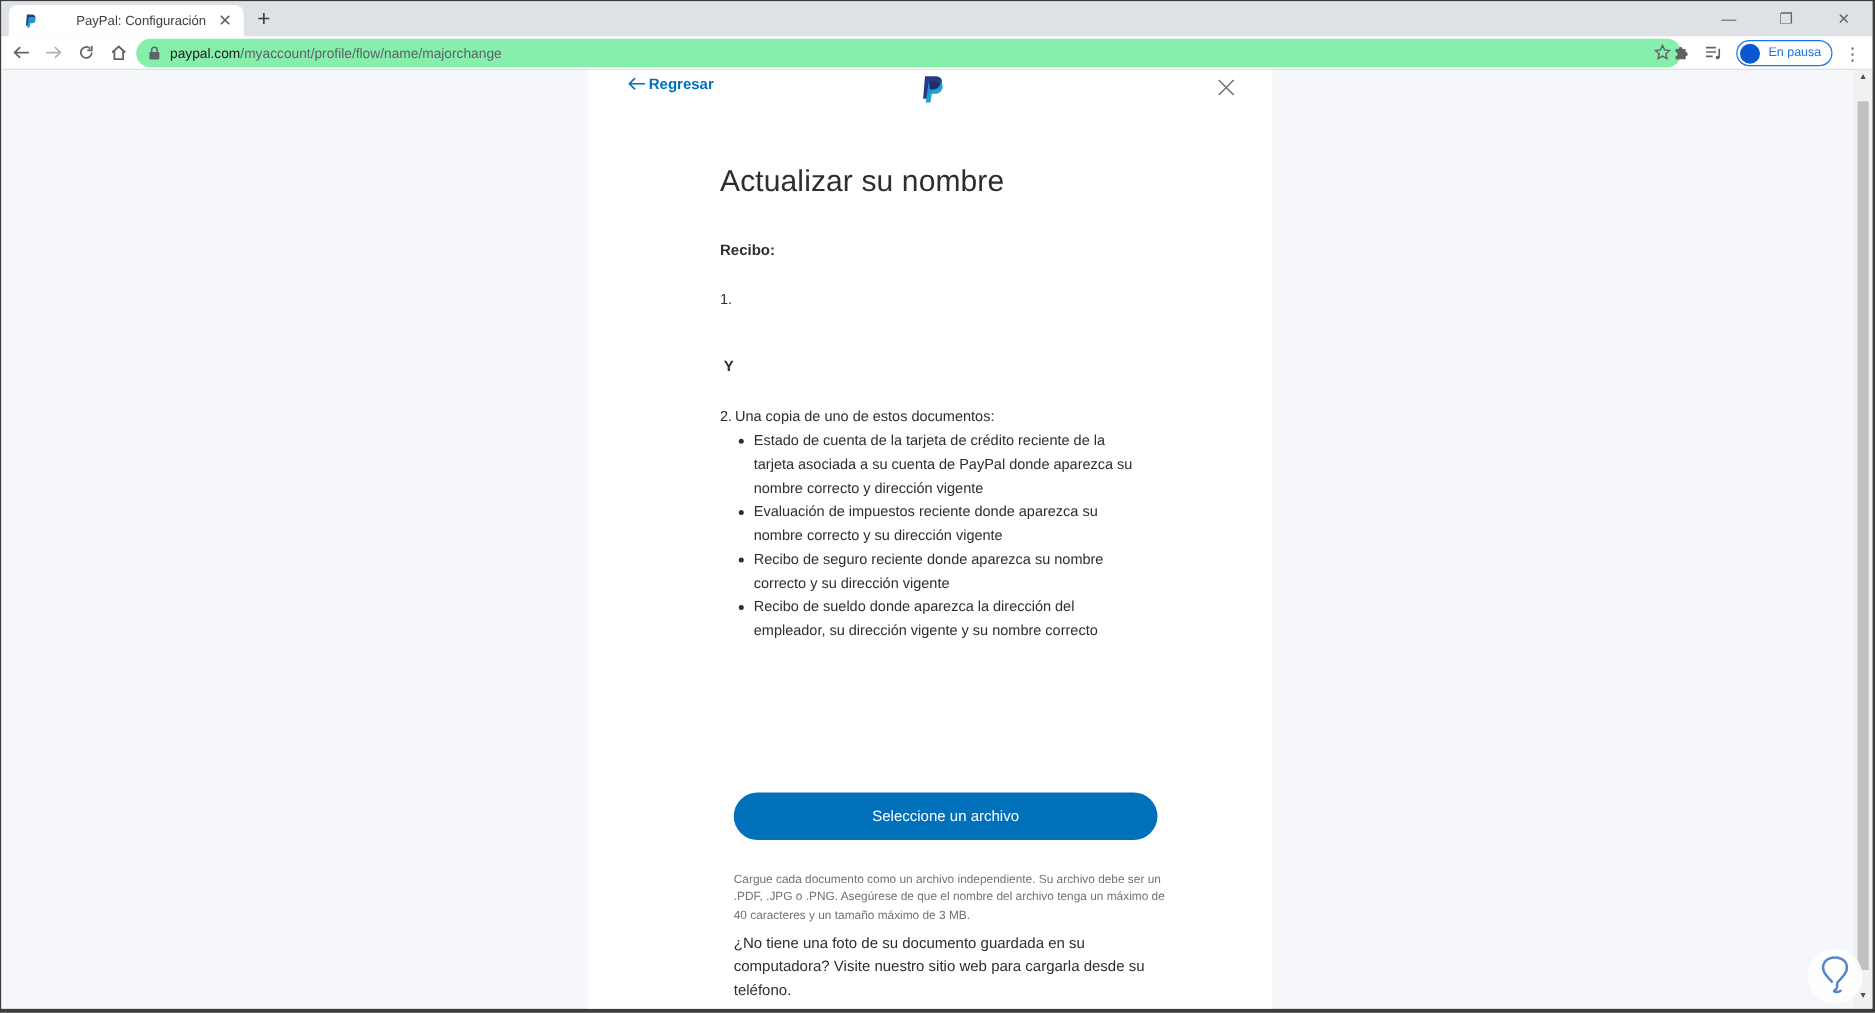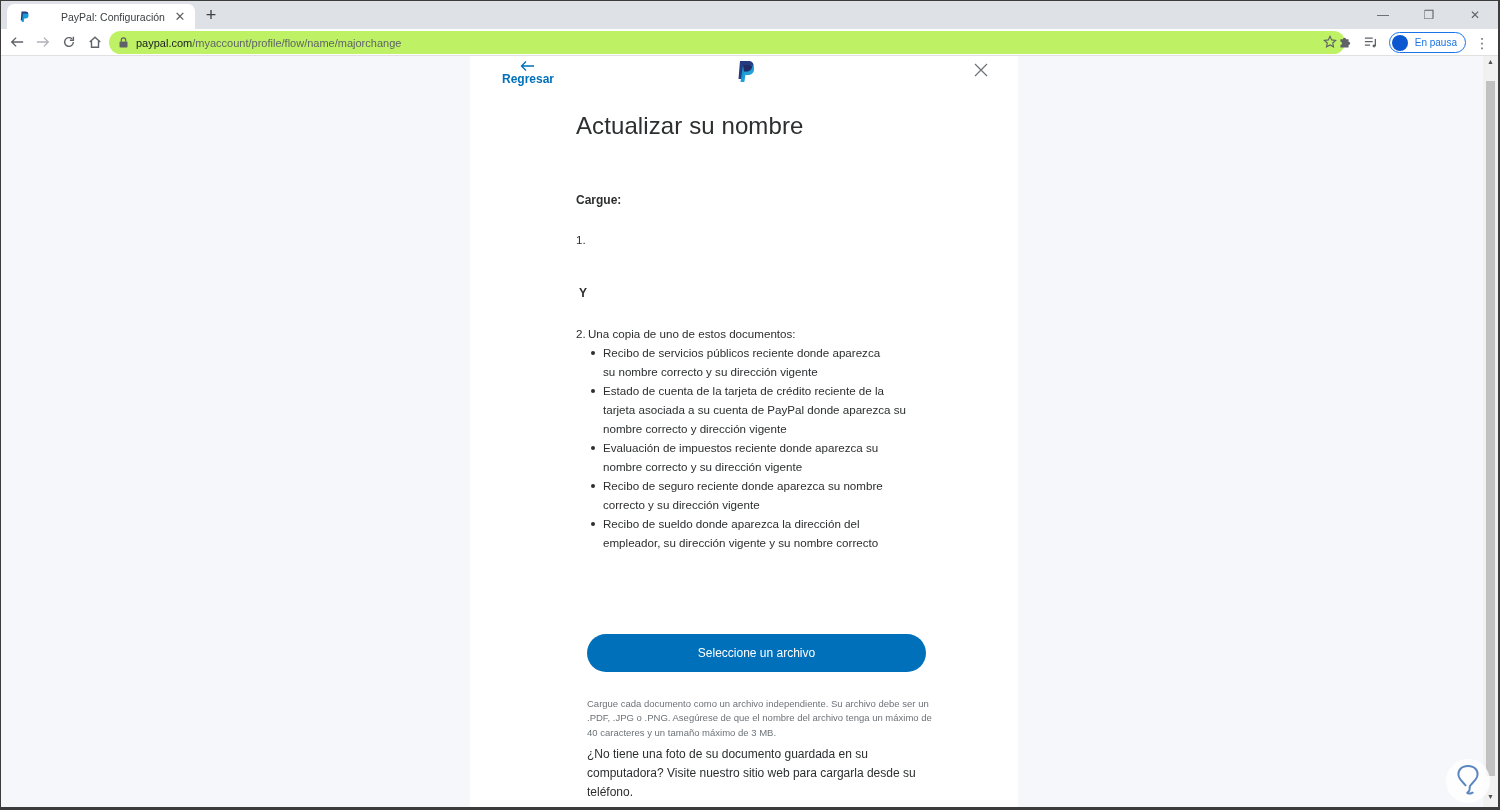--- a/index.html
+++ b/index.html
@@ -14,49 +14,49 @@
     .tab-favicon { width: 12px; height: 12px; margin-right: 9px; display: flex; align-items: center; justify-content: center; }
     .tab-title { font-size: 10.5px; color: #3c4043; flex: 1; white-space: nowrap; margin-left: 22px; }
     .tab-close { font-size: 13px; color: #5f6368; cursor: pointer; width: 14px; text-align: center; }
     .newtab { position: absolute; left: 200px; top: 4px; font-size: 18px; color: #3c4043; width: 20px; height: 20px; line-height: 20px; text-align: center; cursor: pointer; }
     .win-controls { position: absolute; right: 0; top: 0; height: 28px; display: flex; }
     .win-btn { width: 46px; height: 28px; display: flex; align-items: center; justify-content: center; color: #5f6368; font-size: 12px; cursor: pointer; }
 
     
     .toolbar { position: absolute; left: 0; top: 28px; width: 100%; height: 27px; background: #ffffff; display: flex; align-items: center; border-bottom: 1px solid #e0e0e0; }
     .nav-btn { width: 25px; height: 25px; display: flex; align-items: center; justify-content: center; cursor: pointer; margin-left: 1px; }
-    .omnibox { position: absolute; left: 108px; top: 2px; width: 1236px; height: 23px; background: #bef264; border-radius: 12px; display: flex; align-items: center; padding-left: 10px; }
+    .omnibox { position: absolute; left: 108px; top: 2px; width: 1236px; height: 23px; background: #86efac; border-radius: 12px; display: flex; align-items: center; padding-left: 10px; }
     .lock { margin-right: 8px; display: flex; align-items: center; }
     .url { font-size: 11px; color: #202124; }
     .url .dim { color: #5f6368; }
     .star { position: absolute; right: 8px; top: 4px; cursor: pointer; }
     .tb-right { position: absolute; right: 6px; top: 2px; display: flex; align-items: center; height: 23px; }
     .tb-icon { width: 24px; height: 23px; display: flex; align-items: center; justify-content: center; cursor: pointer; margin-left: 2px; }
     .profile-pill { height: 21px; border: 1.5px solid #1a73e8; border-radius: 11px; display: flex; align-items: center; padding: 0 8px 0 2px; margin-left: 6px; cursor: pointer; background: #fff; }
     .avatar { width: 16px; height: 16px; border-radius: 50%; background: #0b57d0; margin-right: 7px; }
     .pill-text { font-size: 10px; color: #1a73e8; }
     .menu-dots { width: 20px; text-align: center; font-size: 14px; color: #5f6368; cursor: pointer; margin-left: 6px; line-height: 1; }
 
     
     .viewport { position: absolute; left: 0; top: 55px; width: 1482px; height: 751px; background: #f5f7fa; overflow: hidden; }
     .panel { position: absolute; left: 469px; top: 0; width: 548px; height: 751px; background: #ffffff; }
 
     .scrollbar { position: absolute; left: 1482px; top: 55px; width: 15px; height: 751px; background: #f1f1f1; }
     .scroll-up { position: absolute; top: 2px; left: 0; width: 15px; height: 12px; text-align: center; font-size: 7px; color: #505050; cursor: pointer; }
     .scroll-thumb { position: absolute; left: 3px; top: 25px; width: 9px; height: 695px; background: #c1c1c1; cursor: pointer; }
     .scroll-down { position: absolute; bottom: 2px; left: 0; width: 15px; height: 12px; text-align: center; font-size: 7px; color: #505050; cursor: pointer; }
 
-    .back-link { position: absolute; left: 32px; top: 4px; display: flex; align-items: center; cursor: pointer; flex-direction: column; }
+    .back-link { position: absolute; left: 32px; top: 4px; display: flex; align-items: center; cursor: pointer; }
     .back-arrow { margin-right: 2px; display: flex; align-items: center; }
     .back-label { font-size: 12px; font-weight: bold; color: #0070ba; }
     .pp-logo { position: absolute; left: 265px; top: 4px; width: 20px; height: 24px; }
     .close-x { position: absolute; left: 504px; top: 7px; width: 14px; height: 14px; cursor: pointer; }
 
     .content { position: absolute; left: 106px; top: 0; width: 360px; }
-    .title { position: absolute; left: 0; top: 56px; font-size: 24px; color: #2c2e2f; font-weight: normal; white-space: nowrap; letter-spacing: 0.1px; }
+    .title { position: absolute; left: 0; top: 76px; font-size: 24px; color: #2c2e2f; font-weight: normal; white-space: nowrap; letter-spacing: 0.1px; }
     .cargue { position: absolute; left: 0; top: 137px; font-size: 12px; font-weight: bold; color: #2c2e2f; }
     .txt { font-size: 11.6px; color: #2c2e2f; line-height: 19px; }
     .item1 { position: absolute; left: 0; top: 174px; width: 340px; }
     .y-letter { position: absolute; left: 3px; top: 230px; font-size: 12px; font-weight: bold; color: #2c2e2f; }
     .item2 { position: absolute; left: 0; top: 268px; width: 360px; }
     .num-line { display: flex; }
     .num { width: 12px; flex-shrink: 0; }
     .indent { padding-left: 12px; }
     .bullets { list-style: none; margin-left: 12px; }
     .bullets li { position: relative; padding-left: 15px; }
@@ -170,37 +170,36 @@
         <path d="M8 5h7c3 0 4.5 2 4 5-.5 3.5-3 5-6 5h-2.5l-1.2 7H5.5z" fill="#179bd7" opacity="0.95"></path>
         <path d="M8 5h5.5c1.8 0 3 .3 3.8 1-.3 3-2.5 5.5-6 5.5H9z" fill="#222d65"></path>
       </svg>
 
       <svg class="close-x" viewBox="0 0 14 14">
         <path d="M1 1l12 12M13 1L1 13" stroke="#6c7378" stroke-width="1.2"></path>
       </svg>
 
       <div class="content">
         <h1 class="title">Actualizar su nombre</h1>
-        <div class="cargue">Cargue:</div>
+        <div class="cargue">Recibo:</div>
 
         <div class="item1 txt">
           <div class="num-line">
             <span class="num">1.</span>
           </div>
         </div>
 
         <div class="y-letter">Y</div>
 
         <div class="item2 txt">
           <div class="num-line">
             <span class="num">2.</span>
             <span>Una copia de uno de estos documentos:</span>
           </div>
           <ul class="bullets">
-            <li style="width:305px">Recibo de servicios públicos reciente donde aparezca su nombre correcto y su dirección vigente</li>
             <li style="width:322px">Estado de cuenta de la tarjeta de crédito reciente de la tarjeta asociada a su cuenta de PayPal donde aparezca su nombre correcto y dirección vigente</li>
             <li style="width:300px">Evaluación de impuestos reciente donde aparezca su nombre correcto y su dirección vigente</li>
             <li style="width:300px">Recibo de seguro reciente donde aparezca su nombre correcto y su dirección vigente</li>
             <li style="width:310px">Recibo de sueldo donde aparezca la dirección del empleador, su dirección vigente y su nombre correcto</li>
           </ul>
         </div>
 
         <button class="upload-btn">
           <span class="upload-label">Seleccione un archivo</span>
         </button>

